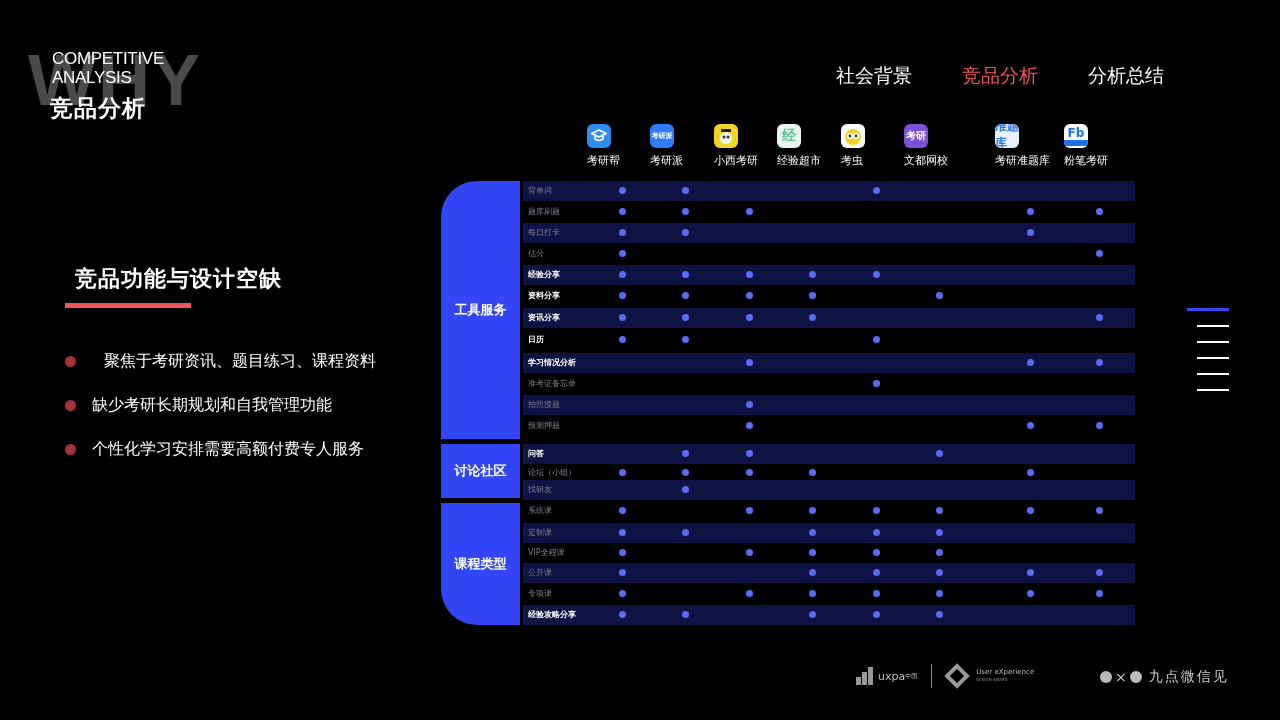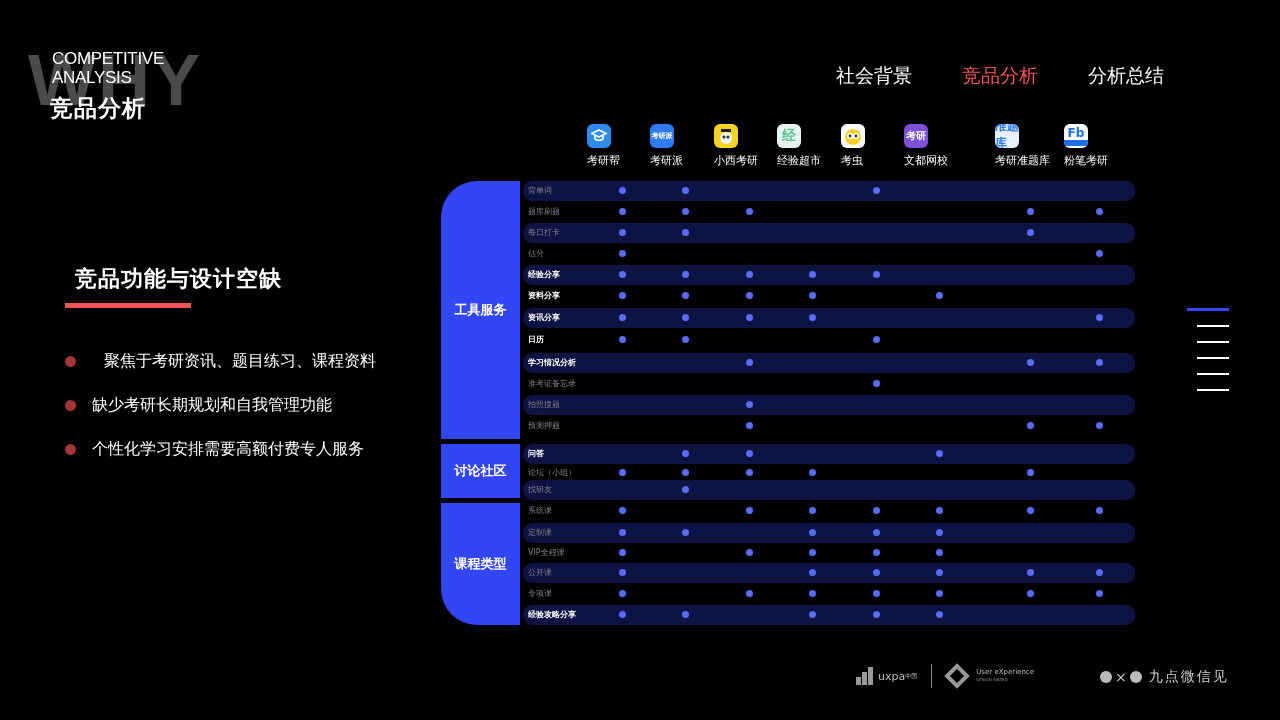--- a/index.html
+++ b/index.html
@@ -26,21 +26,21 @@
   .app-icon { width: 24px; height: 24px; border-radius: 6px; display: flex; align-items: center; justify-content: center; font-size: 8px; font-weight: bold; overflow: hidden; }
   .app-name { margin-top: 5px; font-size: 11px; color: #fff; white-space: nowrap; }
 
   .group { position: absolute; left: 441px; width: 79px; background: #3346f5; display: flex; align-items: center; justify-content: center; }
   .group span { font-size: 13px; font-weight: bold; color: #fff; }
   .g-tool { top: 181px; height: 258px; border-top-left-radius: 36px; }
   .g-comm { top: 444px; height: 54px; }
   .g-course { top: 503px; height: 122px; border-bottom-left-radius: 36px; justify-content: center; }
 
   .row { position: absolute; left: 523px; width: 612px; height: 20px; }
-  .row.band { background: #0d1342; border-radius: 9px; }
+  .row.band { background: #0d1342; }
   .row .label { position: absolute; left: 5px; top: 4px; font-size: 8px; line-height: 12px; color: #7f7f8a; white-space: nowrap; }
   .row .label.bold { color: #fff; font-weight: bold; }
   .row .mark { position: absolute; top: 6px; width: 7px; height: 7px; border-radius: 50%; background: #5a6cf7; margin-left: -3.5px; }
 
   .side-nav { position: absolute; left: 1187px; top: 308px; }
   .side-nav .bar { position: absolute; height: 2px; background: #fff; left: 10px; width: 32px; cursor: pointer; }
   .side-nav .bar.active { background: #3346f5; left: 0; width: 42px; height: 3px; }
 
   .footer { position: absolute; top: 662px; left: 856px; height: 28px; display: flex; align-items: center; color: #bbb; }
   .uxpa { display: flex; align-items: center; font-size: 11px; text-align: right; }

